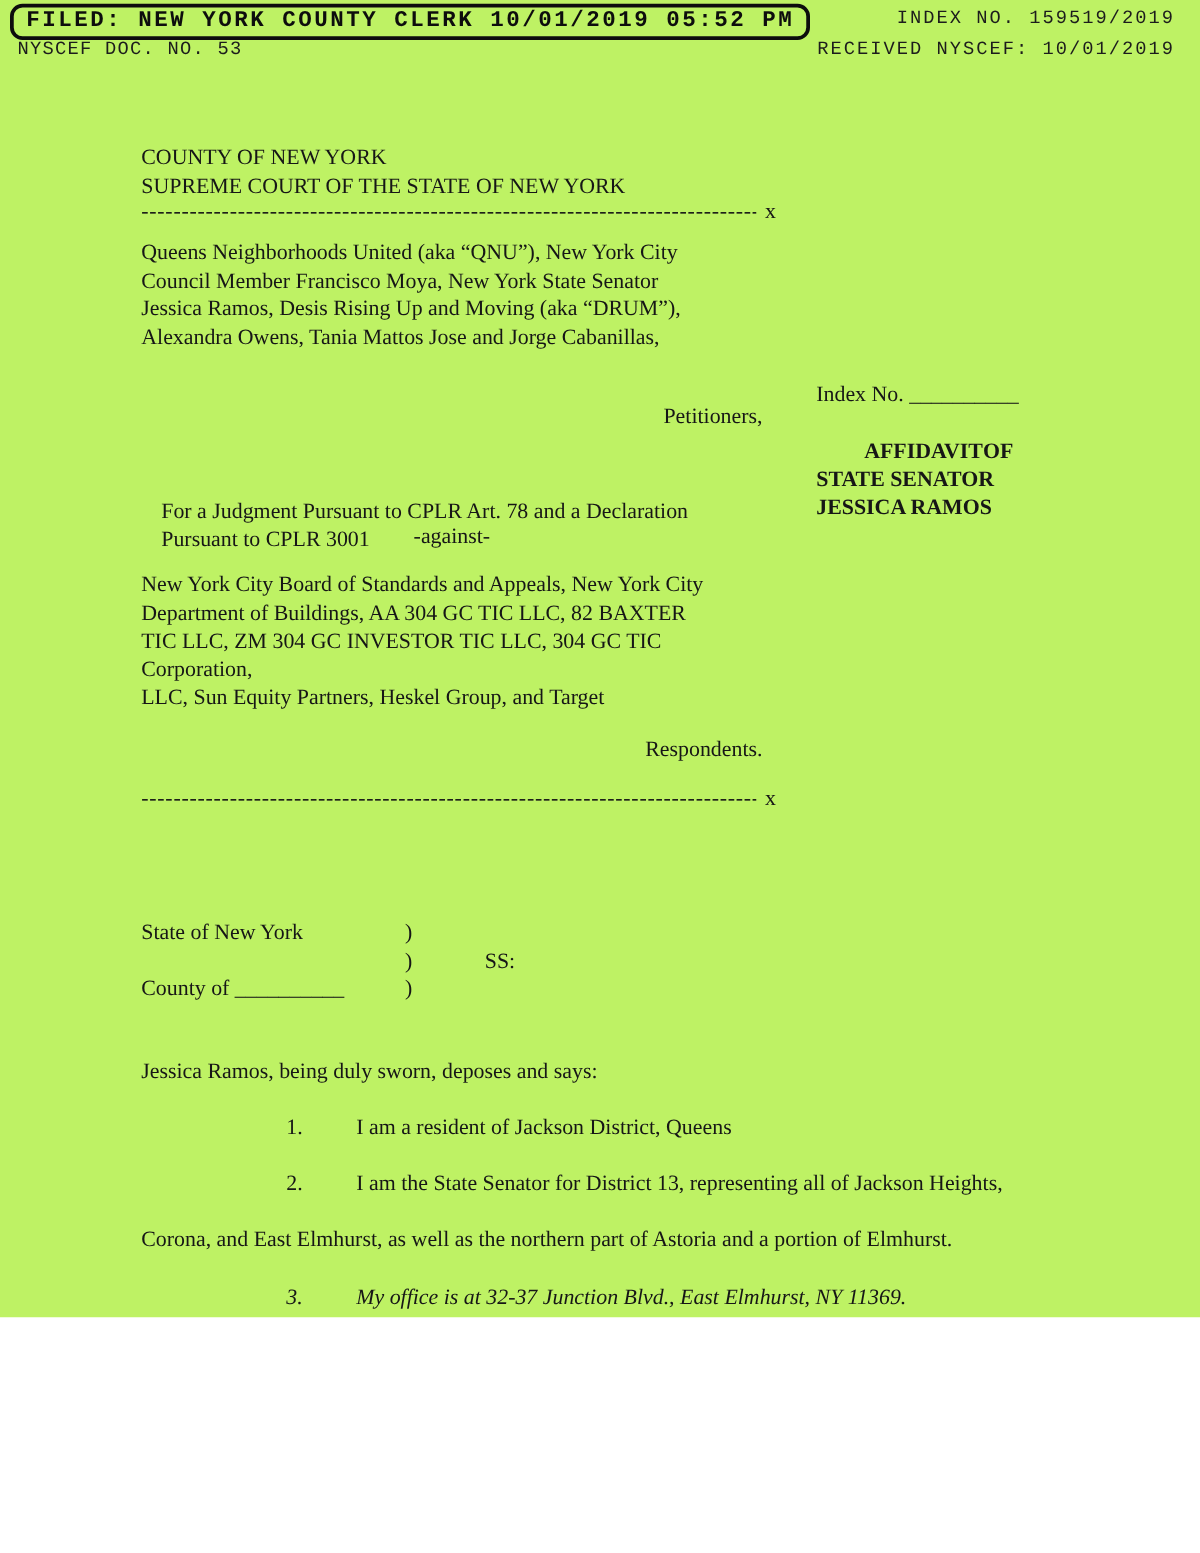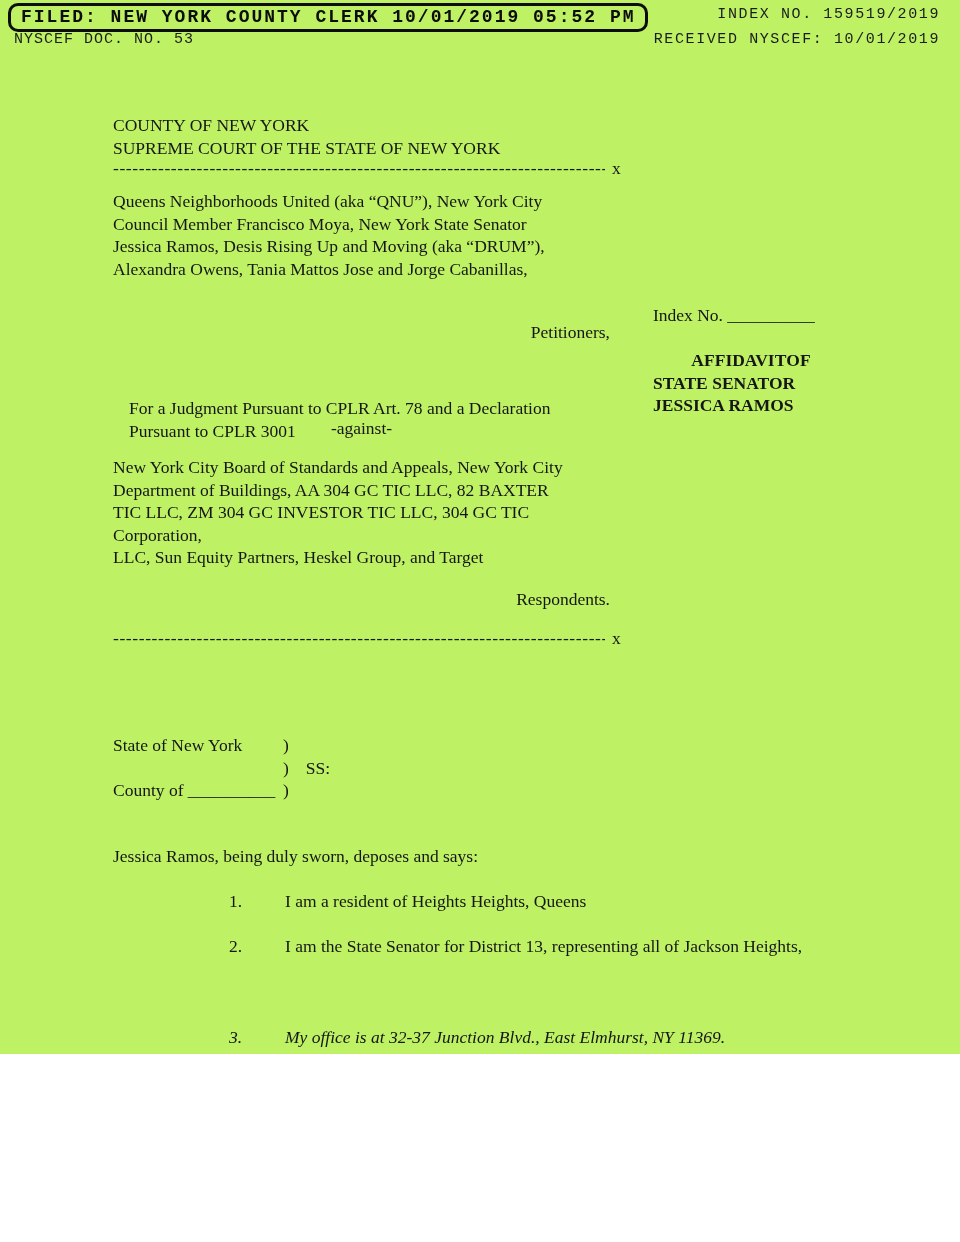--- a/index.html
+++ b/index.html
@@ -60,21 +60,21 @@
   .index-line { top: 304px; }
   .title-block { top: 349px; font-weight: bold; }
   .title-l1 { display: flex; justify-content: center; }
   .judgment { top: 361px; left: 16px; width: 510px; margin-top: 36px; }
   .against { top: 417px; left: 0; width: 497px; text-align: center; }
   .respondents { top: 456px; left: 0; width: 510px; }
   .respondents-label { top: 588px; left: 0; width: 497px; text-align: right; }
 
   
   .venue { top: 734px; left: 0; }
-  .venue-row { display: flex; }
+  .venue-row { display: flex; gap: 41px; }
   .venue-left { display: inline-block; width: 170px; white-space: pre; }
   .venue-right { margin-left: 17px; }
 
   .intro { top: 845px; left: 0; }
   .para { left: 0; width: 734px; }
   .para-num { display: inline-block; margin-left: 116px; width: 56px; }
   .p1 { top: 890px; }
   .p2 { top: 935px; }
   .p2cont { top: 980px; }
   .p3 { top: 1026px; font-style: italic; }
@@ -175,25 +175,26 @@
       <div class="venue-row">
         <span class="venue-left">County of __________</span>
         <span>)</span>
         <span class="venue-right"></span>
       </div>
     </div>
 
     <div class="abs intro">Jessica Ramos, being duly sworn, deposes and says:</div>
 
     <div class="abs para p1">
-      <span class="para-num">1.</span><span>I am a resident of Heights Heights, Queens</span>
+      <span class="para-num">1.</span><span>I am a resident of Jackson District, Queens</span>
     </div>
     <div class="abs para p2">
       <span class="para-num">2.</span><span>I am the State Senator for District 13, representing all of Jackson Heights,</span>
     </div>
+    <div class="abs para p2cont">Corona, and East Elmhurst, as well as the northern part of Astoria and a portion of Elmhurst.</div>
     <div class="abs para p3">
       <span class="para-num">3.</span><span>My office is at 32-37 Junction Blvd., East Elmhurst, NY 11369.</span>
     </div>
 
   </div>
 
   <div class="page-num-serif">1 of 4</div>
   <div class="page-num-mono">1 of 4</div>
 
 </div>

